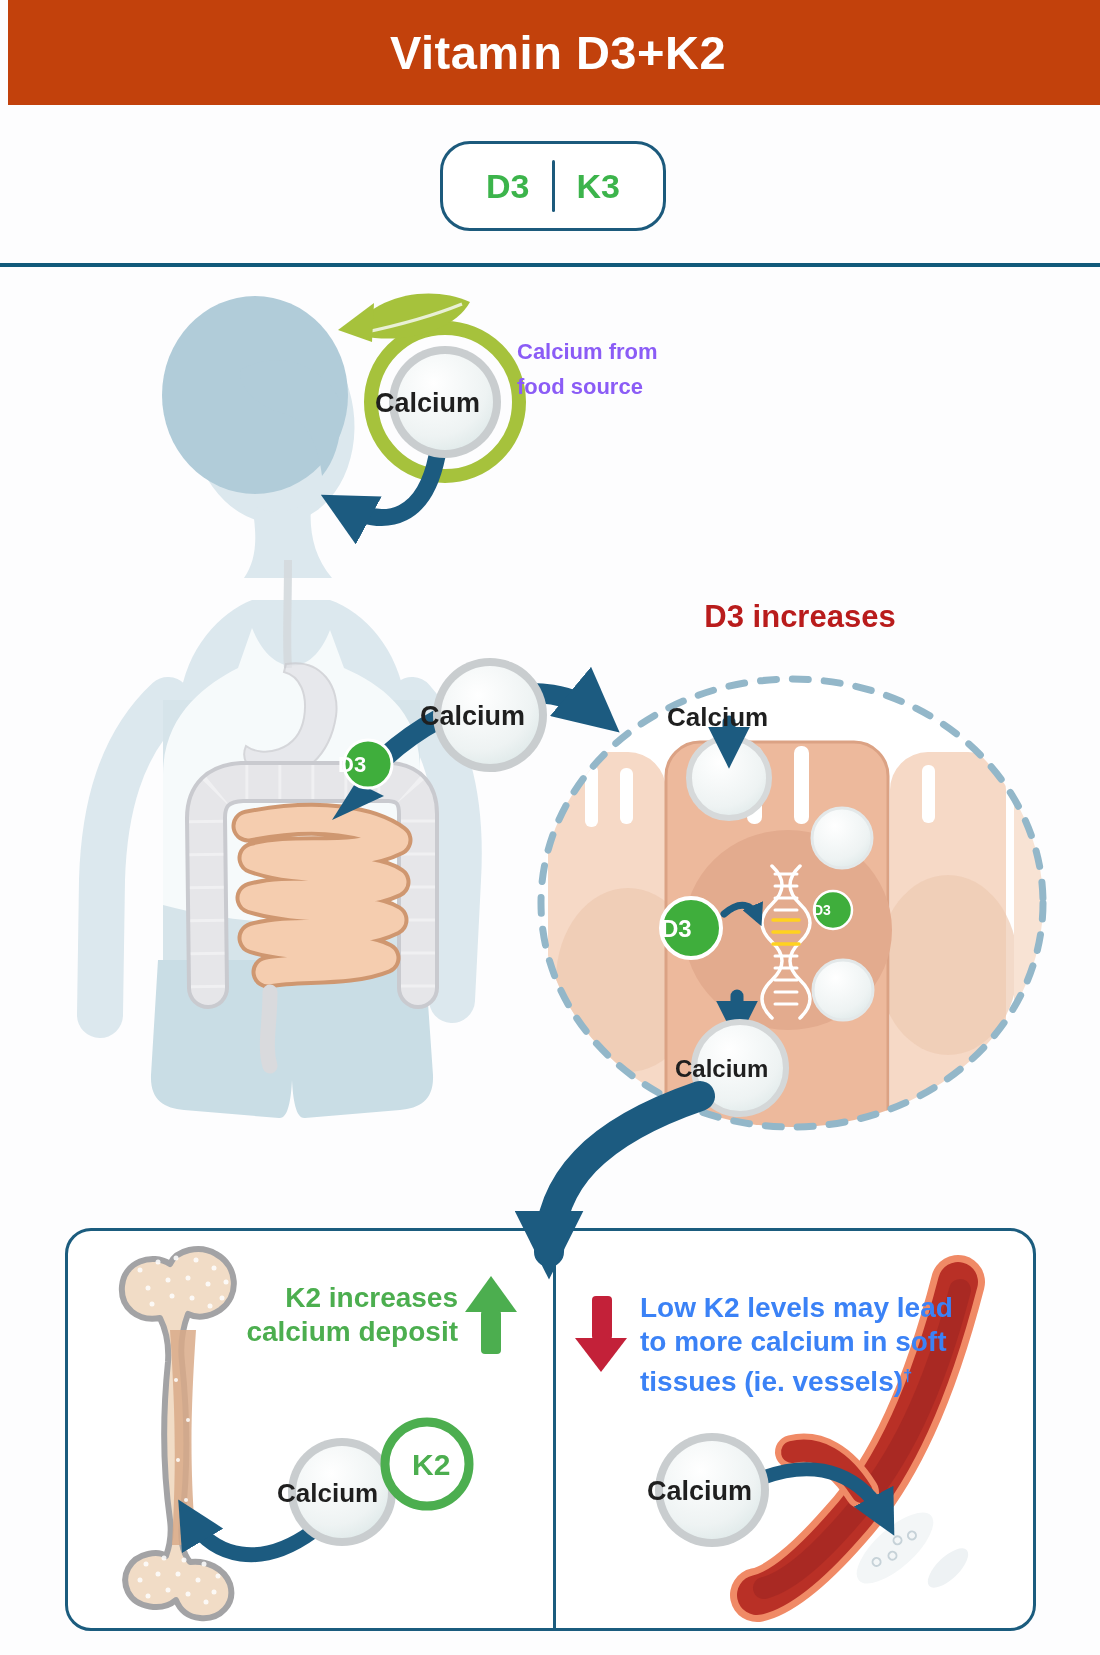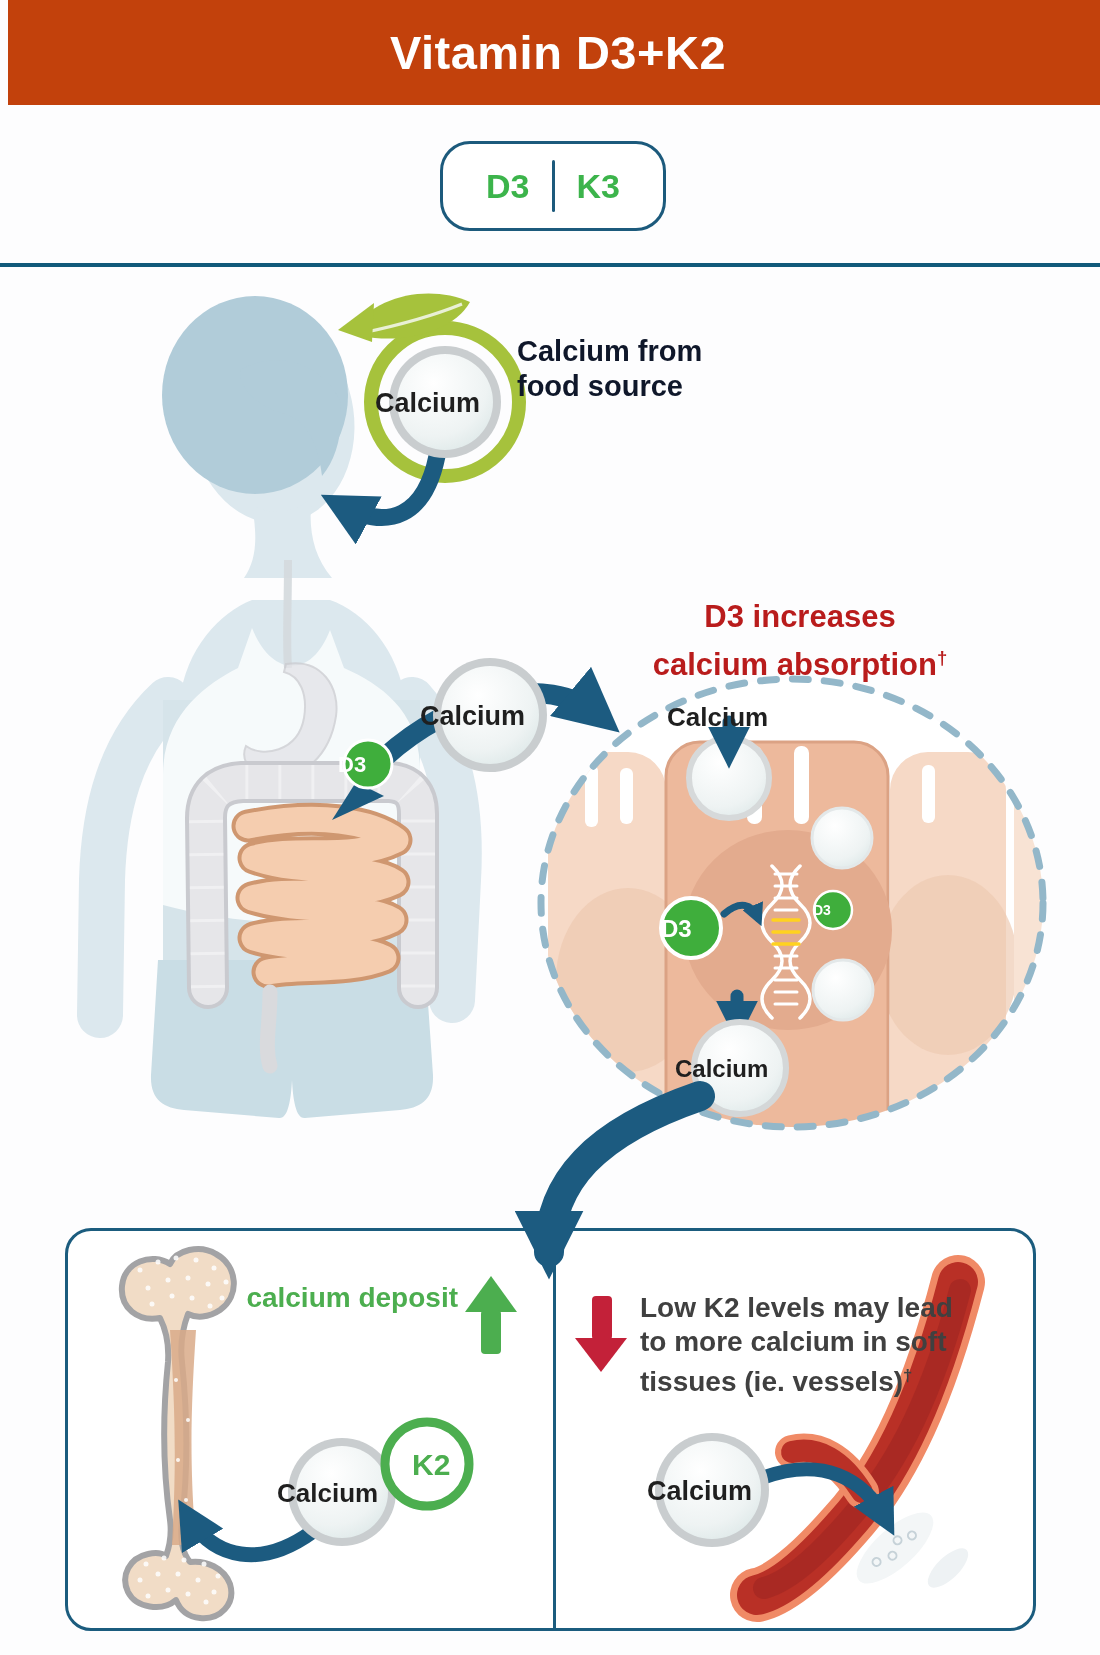--- a/index.html
+++ b/index.html
@@ -24,25 +24,25 @@
   .rule{left:0;top:263px;width:1100px;height:4px;background:#115a7a;z-index:4;}
   
   .panel{
     left:65px;top:1228px;width:965px;height:397px;background:#ffffff;
     border:3px solid #1b5c7e;border-radius:26px;z-index:1;
   }
   .panel .pdiv{position:absolute;left:485px;top:0;bottom:0;width:3px;background:#1b5c7e;}
   svg.art{left:0;top:0;z-index:2;pointer-events:none;}
   
   .lbl{z-index:3;font-weight:bold;color:#1f1f1f;text-align:left;}
-  .caption{z-index:3;font-weight:bold;color:#0f172a;font-size:29px;line-height:35px;text-align:left;}
+  .caption{z-index:3;font-weight:bold;color:#8b5cf6;font-size:22px;line-height:35px;text-align:left;}
   .heading-mid{z-index:3;font-weight:bold;color:#b91c1c;font-size:31px;line-height:41px;text-align:center;}
   .badge-lbl{color:#ffffff;}
   .green-head{z-index:3;font-weight:bold;color:#4cae4f;font-size:28px;line-height:34px;text-align:right;}
-  .red-head{z-index:3;font-weight:bold;color:#404040;font-size:28px;line-height:34px;text-align:left;}
+  .red-head{z-index:3;font-weight:bold;color:#3b82f6;font-size:28px;line-height:34px;text-align:left;}
   .k2-lbl{color:#4cae4f;}
   sup{font-size:.6em;}
 </style>
 </head>
 <body>
 
 <div class="stage">
 
   <div class="abs header">
     <h1>Vitamin D3+K2</h1>
@@ -261,32 +261,32 @@
     <div>Calcium from</div>
     <div>food source</div>
   </div>
 
   <div class="abs lbl" style="left:420px;top:701px;width:140px;font-size:27px;">Calcium</div>
 
   <div class="abs lbl badge-lbl" style="left:338px;top:752px;width:60px;font-size:22px;">D3</div>
 
   <div class="abs heading-mid" style="left:570px;top:596px;width:460px;">
     <div>D3 increases</div>
-    <div><span>calcium absorption</span><sup>†</sup></div>
   </div>
 
   <div class="abs lbl" style="left:667px;top:702px;width:130px;font-size:26px;">Calcium</div>
 
   <div class="abs lbl badge-lbl" style="left:661px;top:915px;width:60px;font-size:24px;">D3</div>
 
   <div class="abs lbl badge-lbl" style="left:813px;top:902px;width:40px;font-size:14px;">D3</div>
 
   <div class="abs lbl" style="left:675px;top:1055px;width:130px;font-size:24px;">Calcium</div>
 
   <div class="abs green-head" style="left:178px;top:1281px;width:280px;">
+    <div>K2 increases</div>
     <div>calcium deposit</div>
   </div>
   <div class="abs lbl k2-lbl" style="left:412px;top:1448px;width:70px;font-size:30px;">K2</div>
   <div class="abs lbl" style="left:277px;top:1478px;width:130px;font-size:26px;">Calcium</div>
 
   <div class="abs red-head" style="left:640px;top:1291px;width:340px;">
     <div>Low K2 levels may lead</div>
     <div>to more calcium in soft</div>
     <div><span>tissues (ie. vessels)</span><sup>†</sup></div>
   </div>

